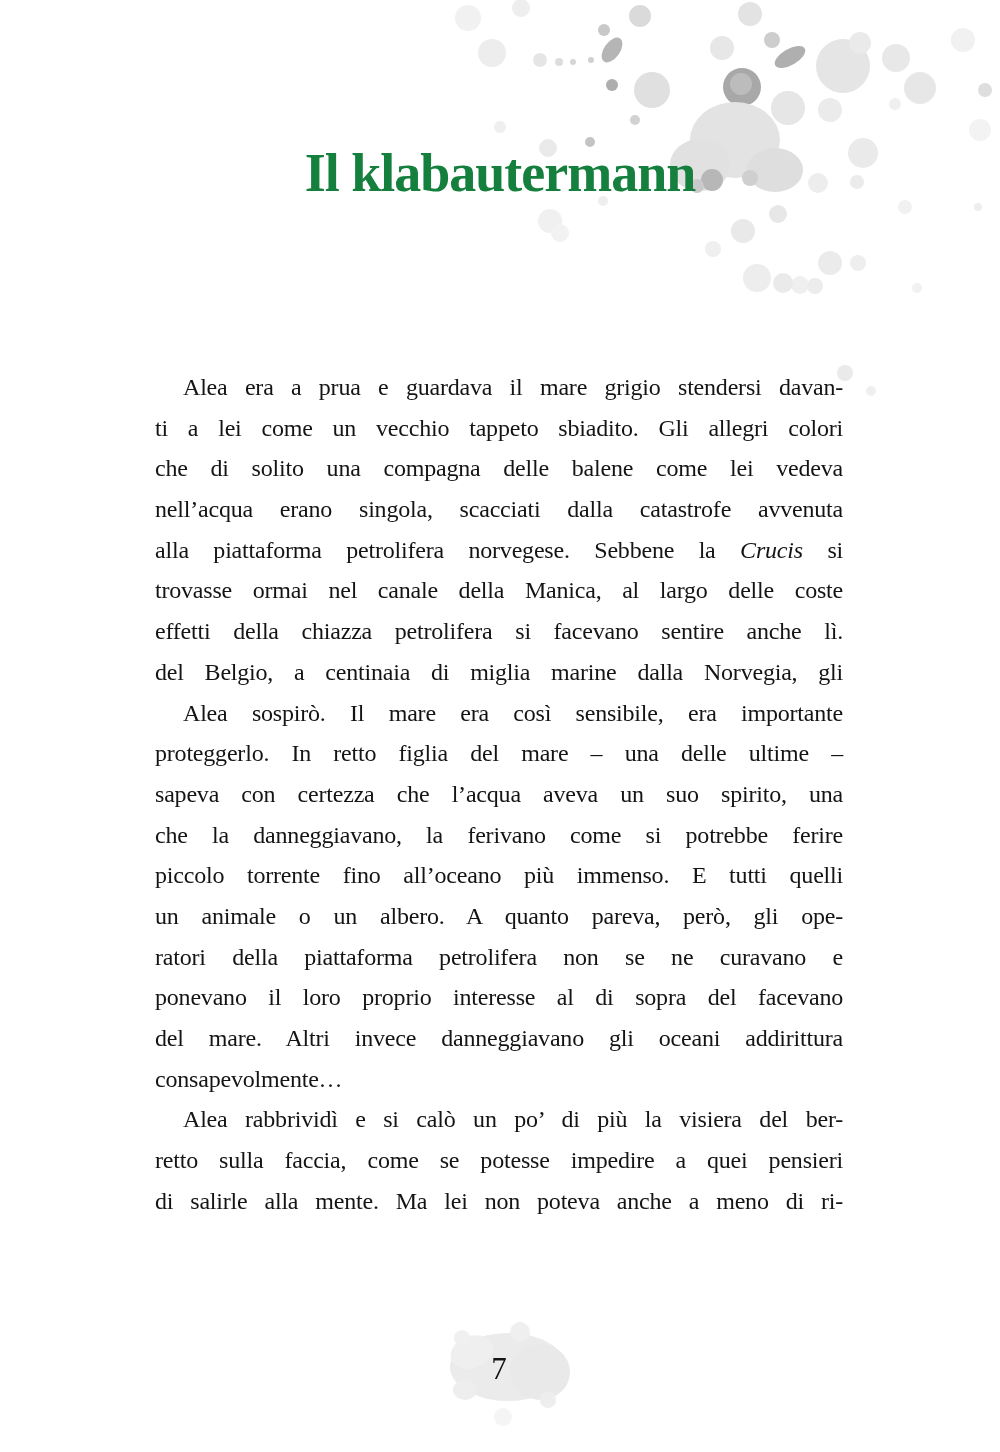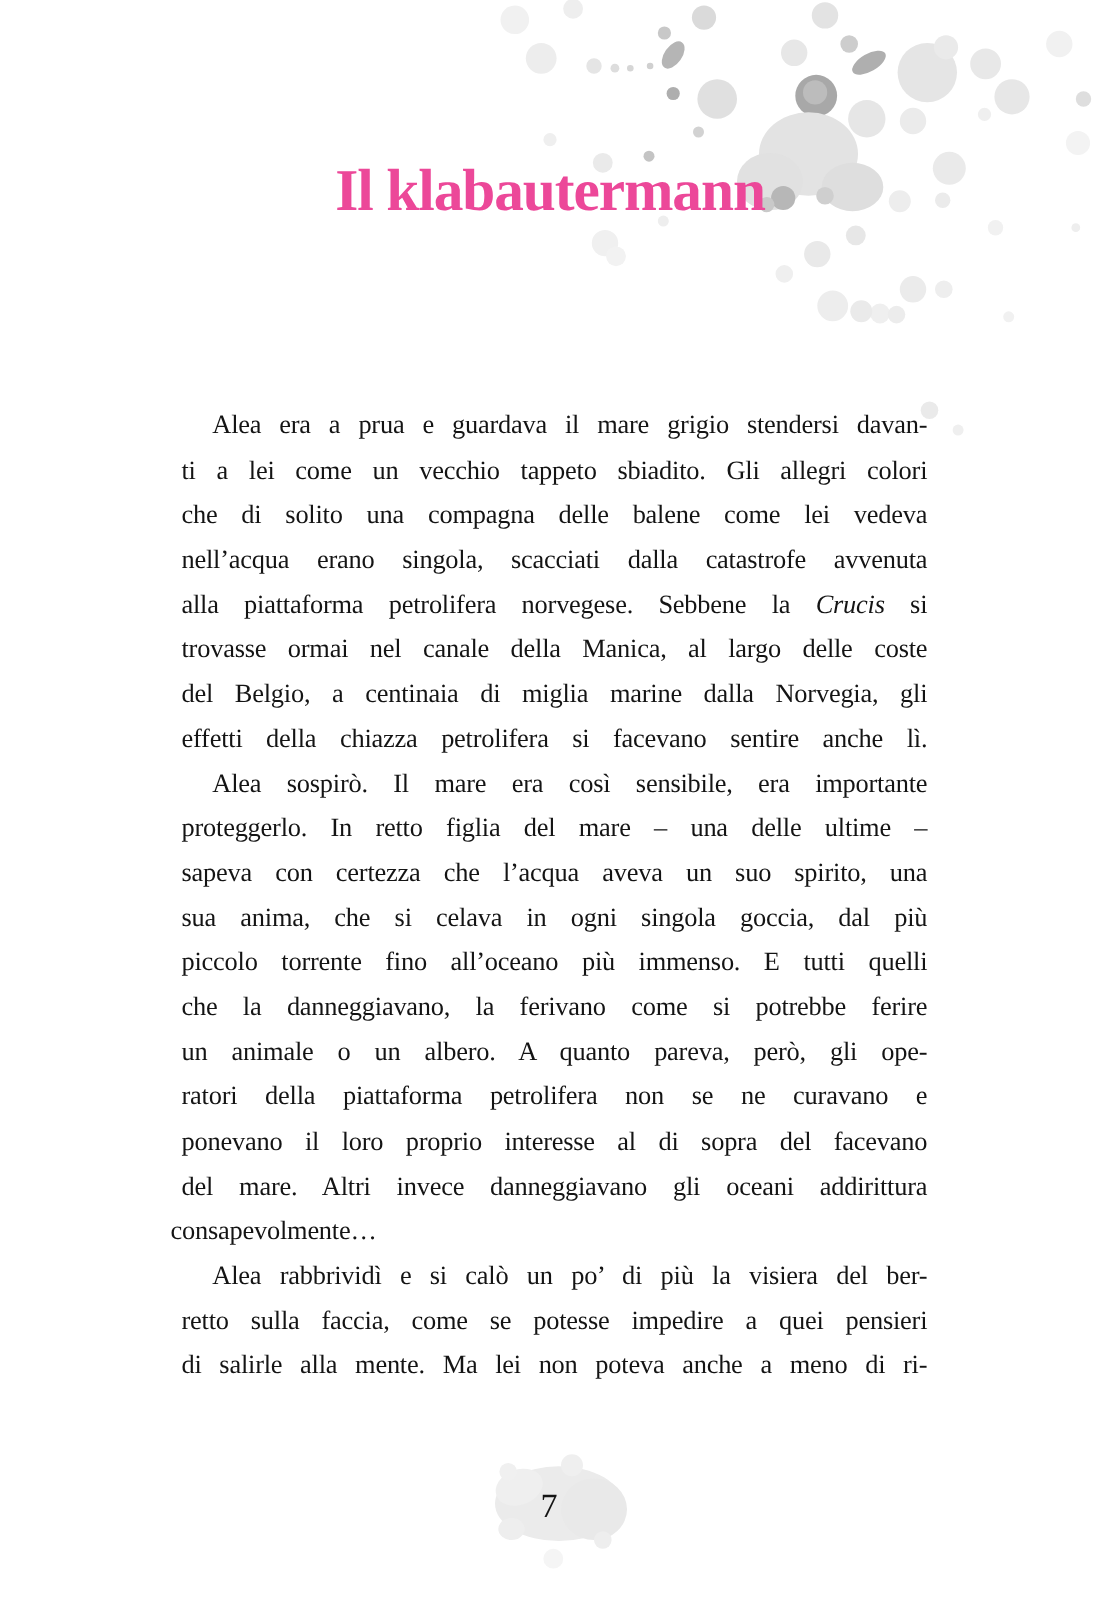--- a/index.html
+++ b/index.html
@@ -24,42 +24,41 @@
     position: absolute;
     left: 0;
     top: 146px;
     width: 1000px;
     text-align: center;
     font-size: 54px;
     font-weight: bold;
     letter-spacing: -1px;
     line-height: 1;
     z-index: 2;
-    color: #ec4899;
+    color: #15803d;
   }
   .body-text {
     position: absolute;
     left: 155px;
     top: 367px;
     width: 688px;
     z-index: 2;
   }
   .line {
     height: 40.7px;
     line-height: 40.7px;
     font-size: 24px;
     letter-spacing: -0.2px;
     text-align: justify;
     text-justify: inter-word;
     white-space: normal;
     overflow: visible;
   }
   .line.justify {
     text-align-last: justify;
-    margin-left: 10px;
     -moz-text-align-last: justify;
   }
   .line.indent { padding-left: 28px; }
   .line .italic { font-style: italic; }
   .page-number {
     position: absolute;
     top: 1352px;
     left: 449px;
     width: 100px;
     text-align: center;
@@ -148,28 +147,27 @@
 
   <div class="chapter-title">Il klabautermann</div>
 
   <div class="body-text">
       <div class="line indent justify"><span>Alea era a prua e guardava il mare grigio stendersi davan-</span></div>
       <div class="line justify"><span>ti a lei come un vecchio tappeto sbiadito. Gli allegri colori</span></div>
       <div class="line justify"><span>che di solito una compagna delle balene come lei vedeva</span></div>
       <div class="line justify"><span>nell’acqua erano singola, scacciati dalla catastrofe avvenuta</span></div>
       <div class="line justify"><span>alla piattaforma petrolifera norvegese. Sebbene la </span><span class="italic">Crucis</span><span> si</span></div>
       <div class="line justify"><span>trovasse ormai nel canale della Manica, al largo delle coste</span></div>
+      <div class="line justify"><span>effetti della chiazza petrolifera si facevano sentire anche lì.</span></div>
       <div class="line justify"><span>del Belgio, a centinaia di miglia marine dalla Norvegia, gli</span></div>
-      <div class="line justify"><span>effetti della chiazza petrolifera si facevano sentire anche lì.</span></div>
       <div class="line indent justify"><span>Alea sospirò. Il mare era così sensibile, era importante</span></div>
       <div class="line justify"><span>proteggerlo. In retto figlia del mare – una delle ultime –</span></div>
       <div class="line justify"><span>sapeva con certezza che l’acqua aveva un suo spirito, una</span></div>
-      <div class="line justify"><span>sua anima, che si celava in ogni singola goccia, dal più</span></div>
+      <div class="line justify"><span>che la danneggiavano, la ferivano come si potrebbe ferire</span></div>
       <div class="line justify"><span>piccolo torrente fino all’oceano più immenso. E tutti quelli</span></div>
-      <div class="line justify"><span>che la danneggiavano, la ferivano come si potrebbe ferire</span></div>
       <div class="line justify"><span>un animale o un albero. A quanto pareva, però, gli ope-</span></div>
       <div class="line justify"><span>ratori della piattaforma petrolifera non se ne curavano e</span></div>
       <div class="line justify"><span>ponevano il loro proprio interesse al di sopra del facevano</span></div>
       <div class="line justify"><span>del mare. Altri invece danneggiavano gli oceani addirittura</span></div>
       <div class="line"><span>consapevolmente…</span></div>
       <div class="line indent justify"><span>Alea rabbrividì e si calò un po’ di più la visiera del ber-</span></div>
       <div class="line justify"><span>retto sulla faccia, come se potesse impedire a quei pensieri</span></div>
       <div class="line justify"><span>di salirle alla mente. Ma lei non poteva anche a meno di ri-</span></div>
     </div>
 

